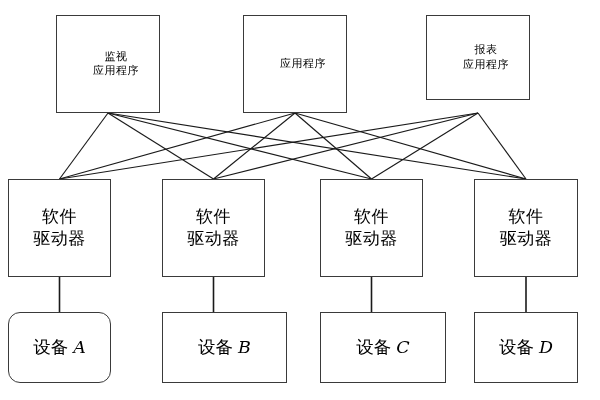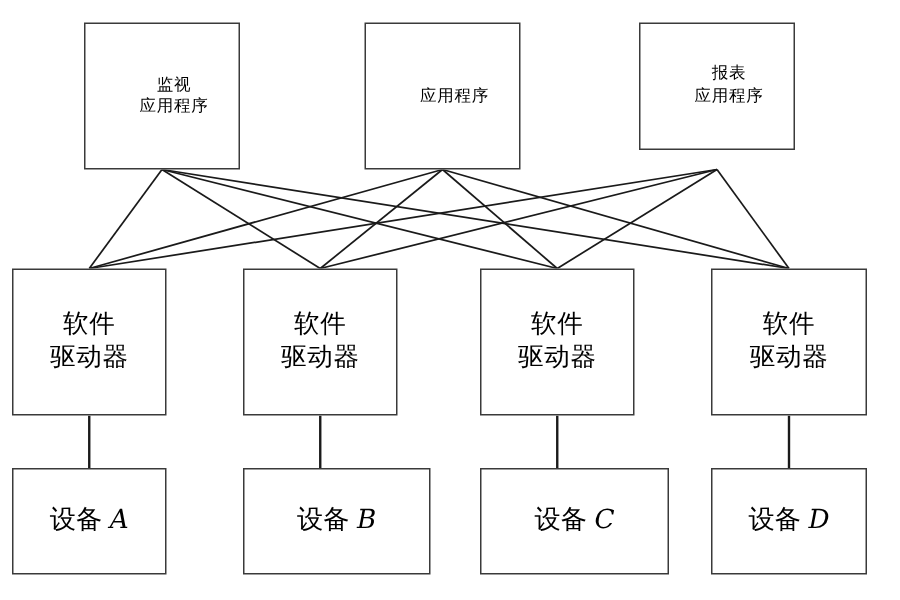--- a/index.html
+++ b/index.html
@@ -107,21 +107,21 @@
         <span class="line">驱动器</span>
       </div>
       <div class="node driver-node" style="left: 320px; top: 179px; width: 103px; height: 98px; border-color: rgb(58, 58, 58); color: rgb(0, 0, 0);">
         <span class="line">软件</span>
         <span class="line">驱动器</span>
       </div>
       <div class="node driver-node" style="left: 474px; top: 179px; width: 104px; height: 98px; border-color: rgb(58, 58, 58); color: rgb(0, 0, 0);">
         <span class="line">软件</span>
         <span class="line">驱动器</span>
       </div>
-      <div class="node device-node" style="left: 8px; top: 312px; width: 103px; height: 71px; border-color: rgb(58, 58, 58); color: rgb(0, 0, 0);">
+      <div class="node device-node" style="left: 8px; top: 312px; width: 103px; height: 71px; border-color: rgb(58, 58, 58); color: rgb(0, 0, 0); border-radius: 12px;">
         <div class="line"><span class="dev-label">设备</span><span class="dev-id">A</span></div>
       </div>
       <div class="node device-node" style="left: 162px; top: 312px; width: 125px; height: 71px; border-color: rgb(58, 58, 58); color: rgb(0, 0, 0);">
         <div class="line"><span class="dev-label">设备</span><span class="dev-id">B</span></div>
       </div>
       <div class="node device-node" style="left: 320px; top: 312px; width: 126px; height: 71px; border-color: rgb(58, 58, 58); color: rgb(0, 0, 0);">
         <div class="line"><span class="dev-label">设备</span><span class="dev-id">C</span></div>
       </div>
       <div class="node device-node" style="left: 474px; top: 312px; width: 104px; height: 71px; border-color: rgb(58, 58, 58); color: rgb(0, 0, 0);">
         <div class="line"><span class="dev-label">设备</span><span class="dev-id">D</span></div>

